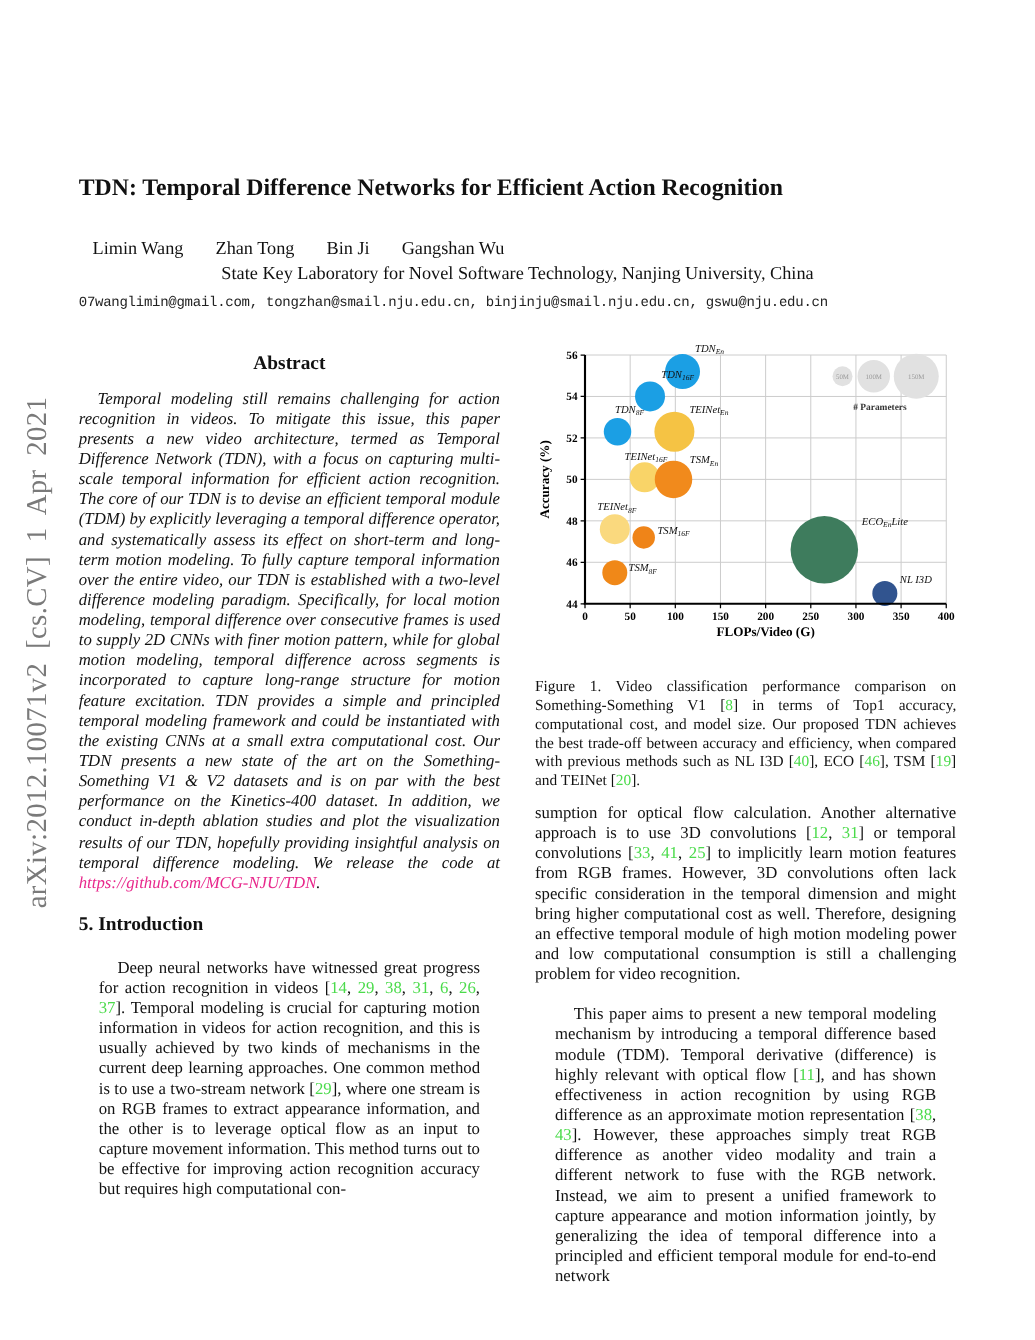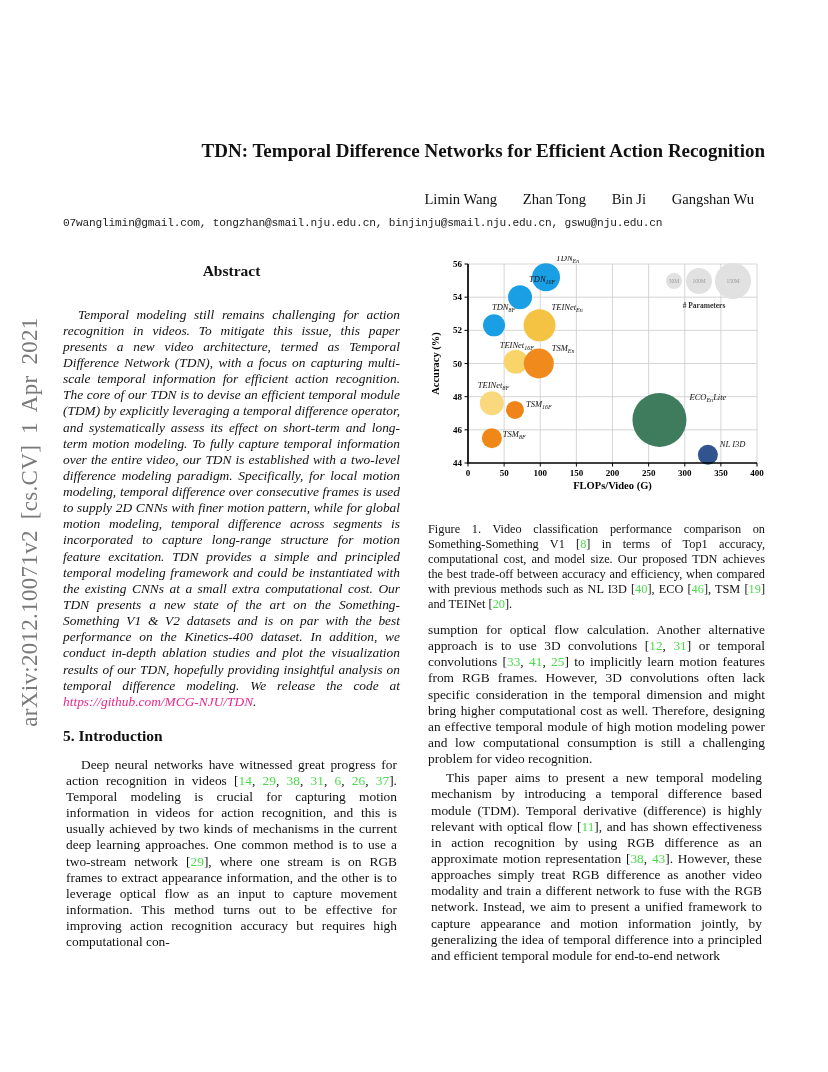--- a/index.html
+++ b/index.html
@@ -1,33 +1,33 @@
 <!DOCTYPE html>
 <html style="--cite-color: #4bdb4b; --link-color: #e8288c; --arxiv-gray: #7a7a7a;"><head>
 <meta charset="utf-8">
 <style>
   html,body{margin:0;padding:0;background:#e8e8e8;}
   .page{position:relative;width:828px;height:1072px;margin:0 auto;background:#ffffff;overflow:hidden;
         font-family:"Liberation Serif",serif;color:#111;}
   .arxiv-strip{position:absolute;top:522px;left:30px;transform:translate(-50%,-50%) rotate(-90deg);
         white-space:nowrap;font-size:23px;color:var(--arxiv-gray,#7a7a7a);word-spacing:5px;letter-spacing:.3px;}
   .content{position:absolute;left:63px;top:140px;width:702px;}
-  .title{text-align:right;font-weight:bold;font-size:19px;line-height:1.15;}
-  .authors{text-align:right;margin-top:29px;font-size:14.6px;}
+  .title{text-align:left;font-weight:bold;font-size:19px;line-height:1.15;}
+  .authors{text-align:left;margin-top:29px;font-size:14.6px;}
   .authors span{margin:0 11px;}
   .affiliation{text-align:center;font-size:14.6px;margin-top:3px;}
   .emails{font-family:"Liberation Mono","DejaVu Sans Mono",monospace;
         font-size:11.2px;margin-top:9px;letter-spacing:-.2px;color:#222;}
   .columns{display:flex;gap:28px;margin-top:27px;}
   .col{width:337px;font-size:13.4px;line-height:1.205;text-align:justify;}
-  .abstract-heading{text-align:center;font-weight:bold;font-size:15.5px;margin:6px 0 26px 0;}
+  .abstract-heading{text-align:center;font-weight:bold;font-size:15.5px;margin:6px 0 10px 0;}
   .abstract-body{font-style:italic;}
   .abstract-body p{margin:0;text-indent:15px;}
   .section-heading{font-weight:bold;font-size:15.5px;margin:17px 0 11px 0;text-align:left;}
-  p.body-para{margin:3px;text-indent:15px;}
+  p.body-para{margin:16px;text-indent:15px;}
   p.cont-para{margin:0;text-indent:0;}
   .cite{color:var(--cite-color,#4bdb4b);}
   a.repo-link{color:var(--link-color,#e8288c);text-decoration:none;font-style:italic;}
   figure{margin:0;padding:0;}
   .fig-caption{font-size:12.3px;line-height:1.22;text-align:justify;margin-top:25px;}
   .rc-text{margin-top:10px;}
   svg text{font-family:"Liberation Serif",serif;}
 </style>
 </head>
 <body>
@@ -40,20 +40,21 @@
 
     <div class="title">TDN: Temporal Difference Networks for Efficient Action Recognition</div>
 
     <div class="authors">
       <span>Limin Wang</span>
       <span>Zhan Tong</span>
       <span>Bin Ji</span>
       <span>Gangshan Wu</span>
     </div>
 
+    <div class="affiliation">State Key Laboratory for Novel Software Technology, Nanjing University, China</div>
 
     <div class="emails">07wanglimin@gmail.com, tongzhan@smail.nju.edu.cn, binjinju@smail.nju.edu.cn, gswu@nju.edu.cn</div>
 
     <div class="columns">
 
       <div class="col">
         <div class="abstract-heading">Abstract</div>
         <div class="abstract-body">
           <p><span>Temporal modeling still remains challenging for action recognition in videos. To mitigate this issue, this paper presents a new video architecture, termed as Temporal Difference Network (TDN), with a focus on capturing multi-scale temporal information for efficient action recognition. The core of our TDN is to devise an efficient temporal module (TDM) by explicitly leveraging a temporal difference operator, and systematically assess its effect on short-term and long-term motion modeling. To fully capture temporal information over the entire video, our TDN is established with a two-level difference modeling paradigm. Specifically, for local motion modeling, temporal difference over consecutive frames is used to supply 2D CNNs with finer motion pattern, while for global motion modeling, temporal difference across segments is incorporated to capture long-range structure for motion feature excitation. TDN provides a simple and principled temporal modeling framework and could be instantiated with the existing CNNs at a small extra computational cost. Our TDN presents a new state of the art on the Something-Something V1 &amp; V2 datasets and is on par with the best performance on the Kinetics-400 dataset. In addition, we conduct in-depth ablation studies and plot the visualization results of our TDN, hopefully providing insightful analysis on temporal difference modeling. We release the code at </span><a class="repo-link" href="#">https://github.com/MCG-NJU/TDN</a><span>.</span></p>
         </div>

